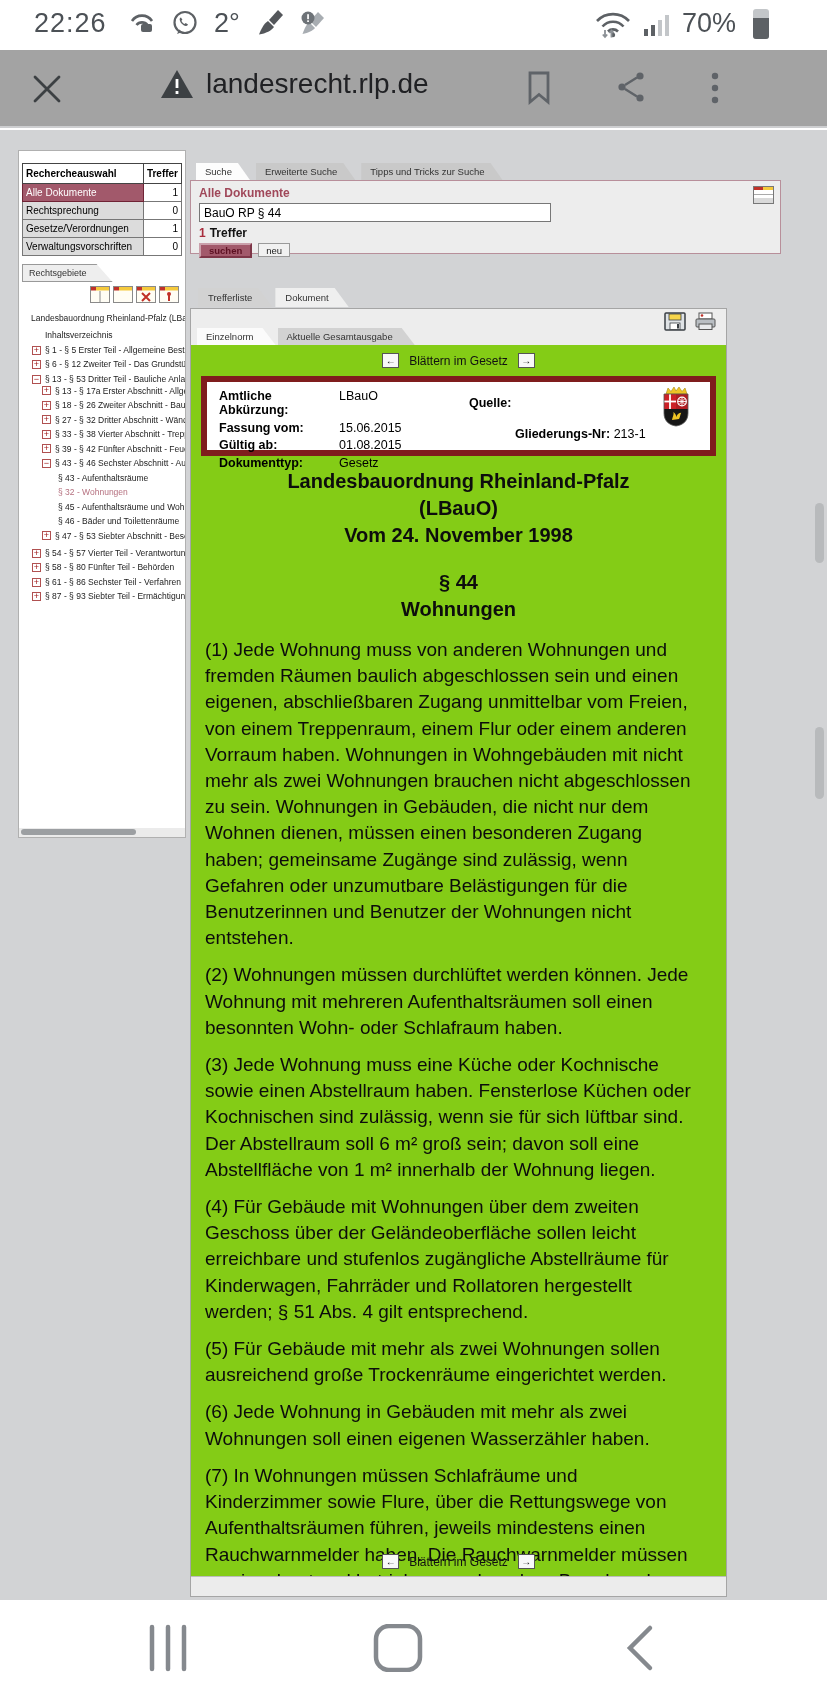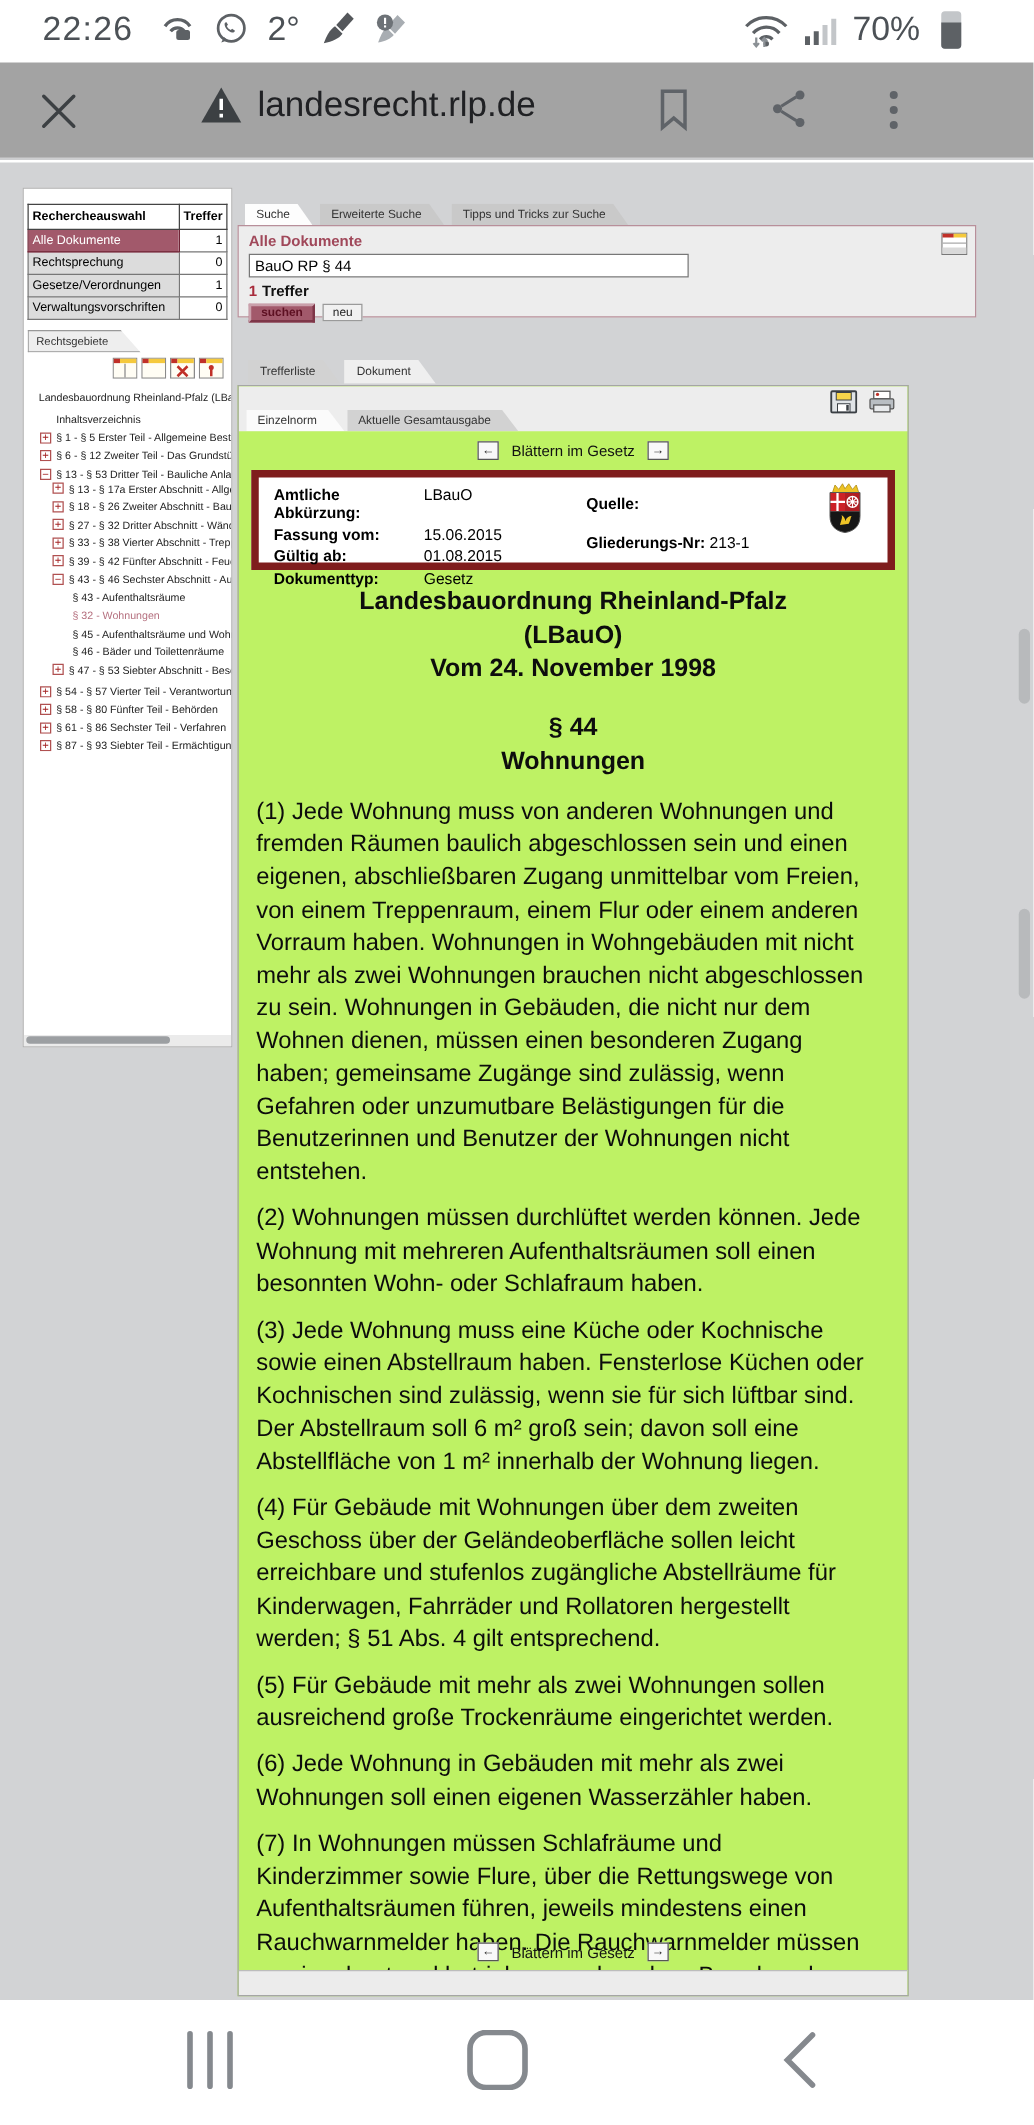--- a/index.html
+++ b/index.html
@@ -63,36 +63,36 @@
   .sp-result .count { color:#a82c3c; margin-right:4px; }
   .sp-buttons { position:absolute; left:8px; top:62px; display:flex; gap:6px; }
   .btn-suchen { background:#a2596b; color:#5d1022; font-weight:bold; font-size:9.5px; border:2px solid; border-color:#caa0ab #7e3648 #7e3648 #caa0ab; padding:0 8px; height:15px; }
   .btn-neu { background:#f1f1f1; color:#222; font-size:9.5px; border:1px solid #9a9a9a; padding:0 7px; height:14px; }
   .sp-win-icon { position:absolute; right:6px; top:5px; }
 
   
   .doc-tabs { position:absolute; left:198px; top:288px; display:flex; gap:3px; }
   .d-tab { font-size:9.5px; color:#333; padding:4px 20px 4px 10px; background:#d2d2d2; clip-path:polygon(0 0,calc(100% - 14px) 0,100% 100%,0 100%); }
   .d-tab.active { background:#efefef; }
-  .doc-panel { position:absolute; left:190px; top:308px; width:537px; height:1289px; background:#bef264; border:1px solid #a5a5a5; overflow:hidden; }
+  .doc-panel { position:absolute; left:190px; top:308px; width:537px; height:1289px; background:#84cc16; border:1px solid #a5a5a5; overflow:hidden; }
   .doc-header { position:relative; height:36px; background:#ededed; }
   .doc-icons { position:absolute; right:8px; top:3px; display:flex; gap:8px; }
   .sub-tabs { position:absolute; left:6px; bottom:0; display:flex; gap:2px; }
   .sub-tab { font-size:9.5px; color:#333; padding:3px 22px 3px 9px; background:#d2d2d2; clip-path:polygon(0 0,calc(100% - 13px) 0,100% 100%,0 100%); }
   .sub-tab.active { background:#fbfbfb; }
 
   .blaettern { display:flex; align-items:center; justify-content:center; gap:10px; font-size:12px; color:#111; margin-top:8px; }
   .arrow-btn { display:inline-block; width:17px; height:15px; border:1px solid #555; background:#f8f8f8; font-size:10px; line-height:13px; text-align:center; color:#222; }
   .blaettern-bottom { position:absolute; left:0; bottom:27px; width:100%; }
 
   .meta-box { position:relative; margin:8px 10px 0 10px; height:80px; border:6px solid #7f1d1d; background:#fff; font-size:12.5px; }
   .meta-left { position:absolute; left:12px; top:7px; display:grid; grid-template-columns:120px auto; row-gap:3.5px; }
   .meta-left .m-lbl { font-weight:bold; }
   .meta-right { position:absolute; left:262px; top:14px; width:255px; }
-  .meta-right .row2 { margin-top:17px; }
+  .meta-right .row2 { margin-top:17px;margin-left:46px; }
   .m-lbl-inline { font-weight:bold; }
   .coat { position:absolute; right:16px; top:2px; }
 
   .doc-title { margin-top:12px; text-align:center; font-size:20px; font-weight:bold; color:#0d0d0d; line-height:27px; }
   .doc-section { margin-top:20px; text-align:center; font-size:20px; font-weight:bold; color:#0d0d0d; line-height:27px; }
   .doc-body { margin:14px 32px 0 14px; }
   .doc-body p { font-size:19px; line-height:26.2px; color:#0c0c0c; margin-bottom:11px; text-align:left; }
   .doc-footer { position:absolute; left:0; bottom:0; width:100%; height:20px; background:#ececec; border-top:1px solid #bcbcbc; }
 
   

